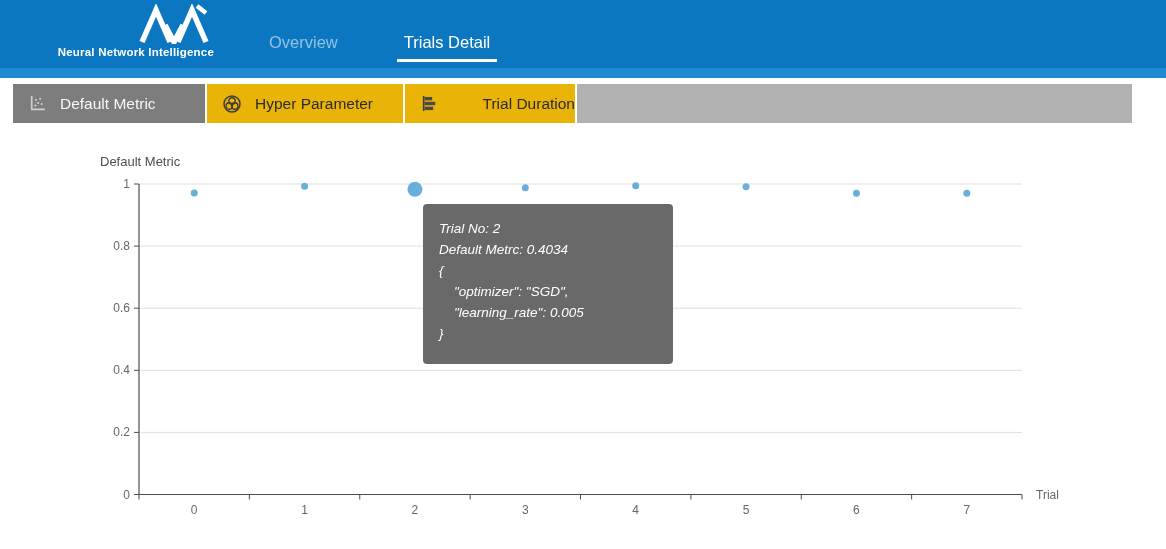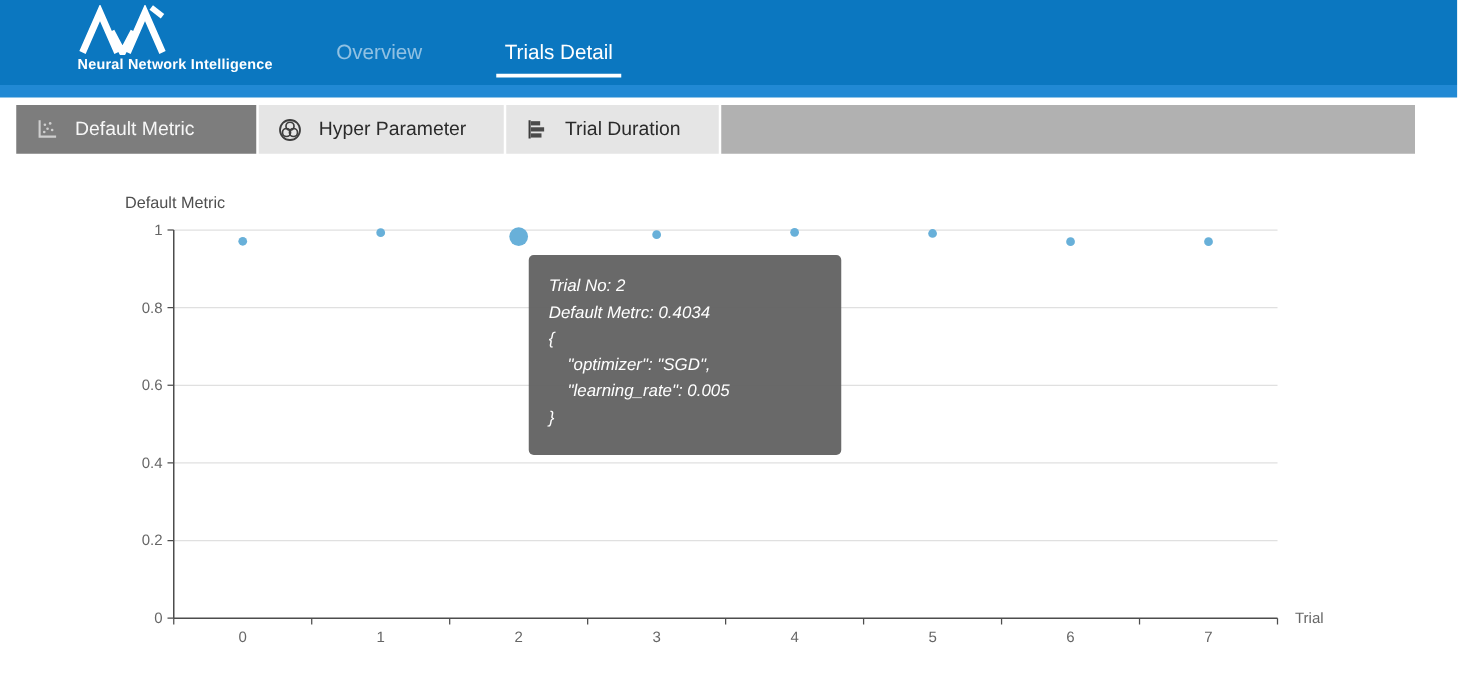--- a/index.html
+++ b/index.html
@@ -2,35 +2,35 @@
 <html><head>
 <meta charset="utf-8">
 <style>
   html,body{margin:0;padding:0;background:#fff;}
   .canvas{position:relative;width:1166px;height:549px;background:#ffffff;overflow:hidden;
           font-family:"Liberation Sans",sans-serif;}
 
   
   .header{position:absolute;left:0;top:0;width:1166px;height:68px;background:#0b77c0;}
   .header-band{position:absolute;left:0;top:68px;width:1166px;height:10px;background:#2189d4;}
-  .logo{position:absolute;left:62px;top:4px;width:152px;display:flex;flex-direction:column;align-items:flex-start;}
+  .logo{position:absolute;left:62px;top:4px;width:152px;display:flex;flex-direction:column;align-items:flex-end;}
   .logo svg{display:block;}
   .logo-caption{color:#ffffff;font-size:11.5px;font-weight:bold;letter-spacing:.2px;margin-top:2px;white-space:nowrap;}
   .hnav{position:absolute;left:262px;top:33px;display:flex;gap:52px;}
   .htab{font-size:16.5px;color:rgba(255,255,255,0.55);padding:0 7px 7px 7px;border-bottom:3px solid transparent;cursor:pointer;text-align:right;}
   .htab.active{color:#ffffff;border-bottom-color:#ffffff;}
 
   
   .tabbar{position:absolute;left:13px;top:84px;width:1119px;height:39px;display:flex;}
   .stab{height:39px;display:flex;align-items:center;padding-left:15px;box-sizing:border-box;
-        background:#e5e5e5;margin-right:2px;cursor:pointer;}
+        background:#eab308;margin-right:2px;cursor:pointer;}
   .stab .label{font-size:15.5px;color:#2b2b2b;margin-left:13px;white-space:nowrap;}
   .stab.selected{background:#7d7d7d;}
   .stab.selected .label{color:#f7f7f7;}
-  .stab-0{width:192px;} .stab-1{width:196px;} .stab-2{width:170px;}
+  .stab-0{width:192px;} .stab-1{width:196px;} .stab-2{width:170px;justify-content:space-between;}
   .tab-filler{flex:1;background:#b1b1b1;height:39px;}
   .stab svg{display:block;}
 
   
   .chart-title{position:absolute;left:100px;top:154px;font-size:13px;color:#4f4f4f;}
   #chart-svg{position:absolute;left:0;top:0;width:1166px;height:549px;}
   #chart-svg text{font-family:"Liberation Sans",sans-serif;}
 
   
   .tooltip{position:absolute;left:423px;top:204px;width:250px;box-sizing:border-box;

